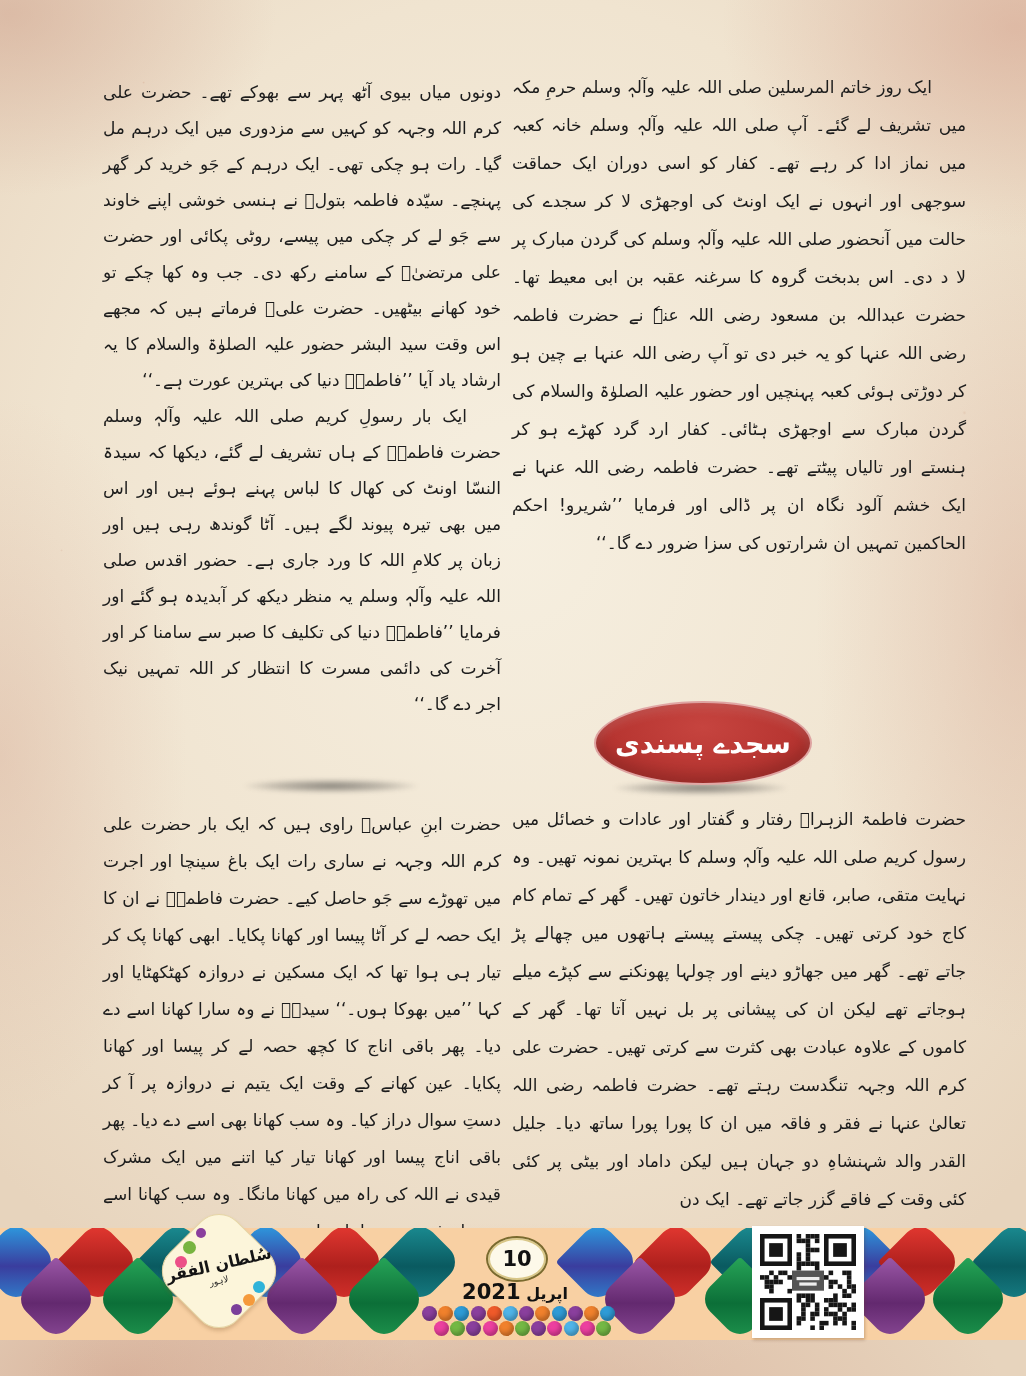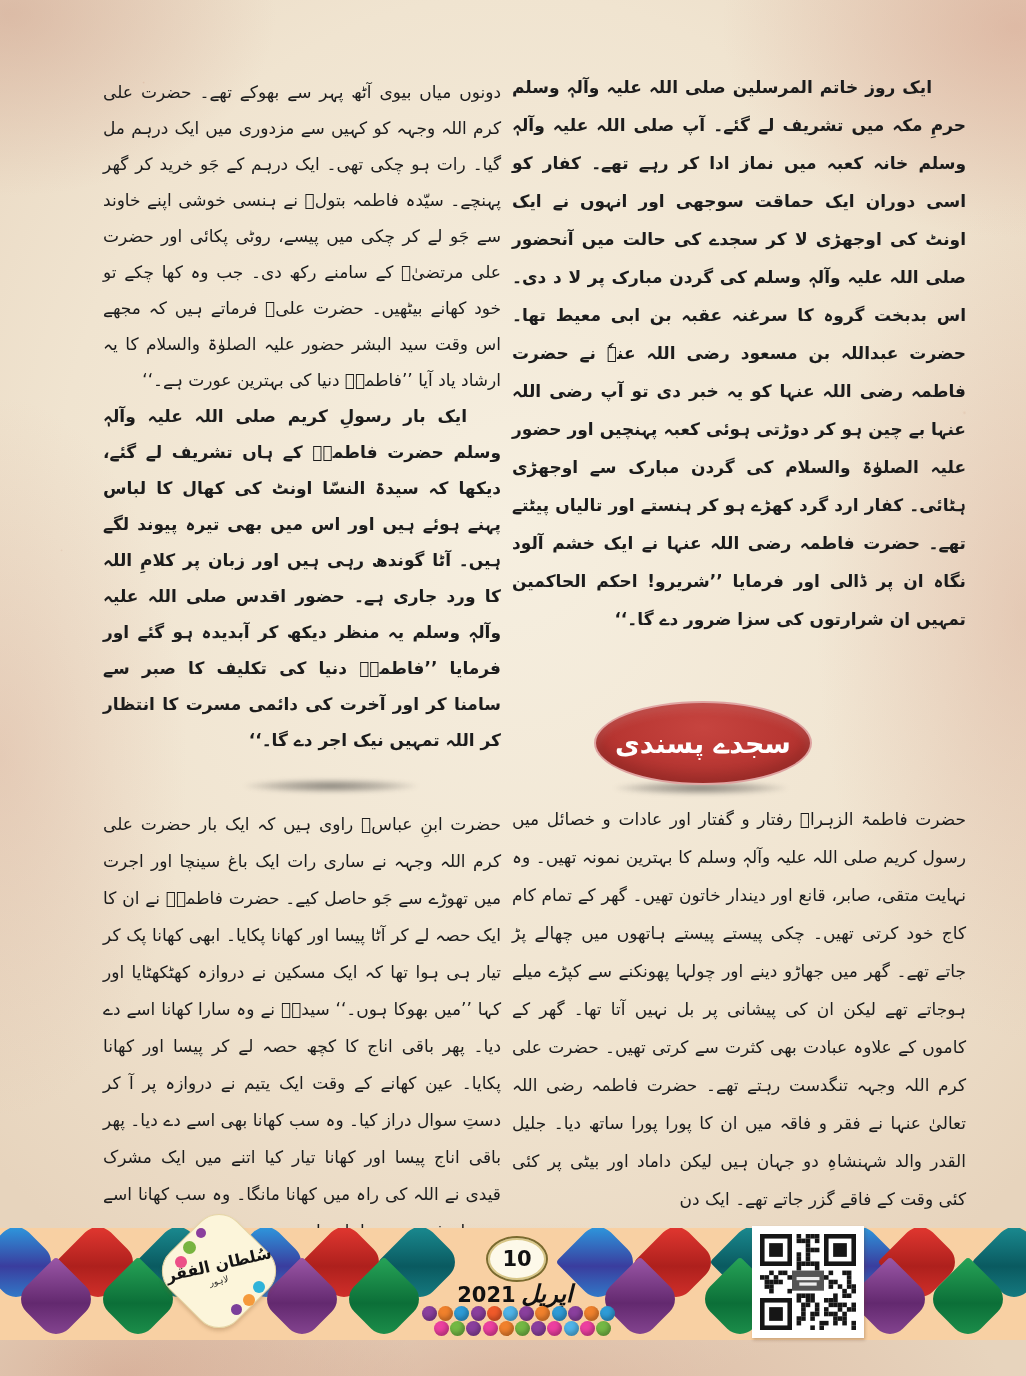--- a/index.html
+++ b/index.html
@@ -26,21 +26,21 @@
       radial-gradient(circle 3px at 94% 30%, rgba(190,120,90,.4), transparent 70%),
       radial-gradient(circle 2px at 6% 40%, rgba(190,120,90,.4), transparent 70%),
       radial-gradient(circle 3px at 9% 92%, rgba(180,100,70,.5), transparent 70%),
       radial-gradient(circle 2px at 92% 94%, rgba(180,100,70,.5), transparent 70%);
   }
   .col{
     position:absolute;direction:rtl;text-align:justify;
     color:#1c1c1c;font-size:17px;
   }
   .col p{margin:0;}
-  .col p.indent{text-indent:34px;font-weight:bold;}
+  .col p.indent{text-indent:34px;}
   .rc1{left:512px;top:68px;width:454px;line-height:38px;}
   .rc2{left:512px;top:800px;width:454px;line-height:38px;}
   .lc1{left:103px;top:74px;width:398px;line-height:36px;}
   .lc2{left:103px;top:806px;width:398px;line-height:37px;}
   .oval{
     position:absolute;width:214px;height:80px;border-radius:50%;
     display:flex;align-items:center;justify-content:center;
     color:#fff;font-size:27px;font-weight:bold;direction:rtl;
     border:2px solid rgba(255,255,255,.55);
     box-shadow:inset 0 -8px 16px rgba(0,0,0,.18), inset 0 6px 10px rgba(255,255,255,.12);
@@ -78,21 +78,21 @@
   .pn-oval{
     position:absolute;left:486px;top:1236px;width:58px;height:42px;border-radius:50%;
     background:#fdf9e9;border:2px solid #7a6a2e;box-shadow:inset 0 0 0 2px #d9c788;
     display:flex;align-items:center;justify-content:center;
     font-size:21px;font-weight:bold;color:#111;
   }
   .date-line{
     position:absolute;left:440px;top:1280px;width:150px;text-align:center;direction:rtl;
     color:#111;font-weight:bold;
   }
-  .date-line .m{font-size:24px;font-style:italic;}
+  .date-line .m{font-size:16px;}
   .date-line .y{font-size:21px;letter-spacing:.5px;}
   .dot{position:absolute;width:15px;height:15px;border-radius:50%;box-shadow:inset -2px -3px 4px rgba(0,0,0,.25);}
   .qr-box{
     position:absolute;left:752px;top:1226px;width:112px;height:112px;background:#ffffff;
     box-shadow:1px 2px 3px rgba(100,60,30,.3);
   }
   .qr-box svg{position:absolute;left:8px;top:8px;}
 </style>
 </head>
 <body>

